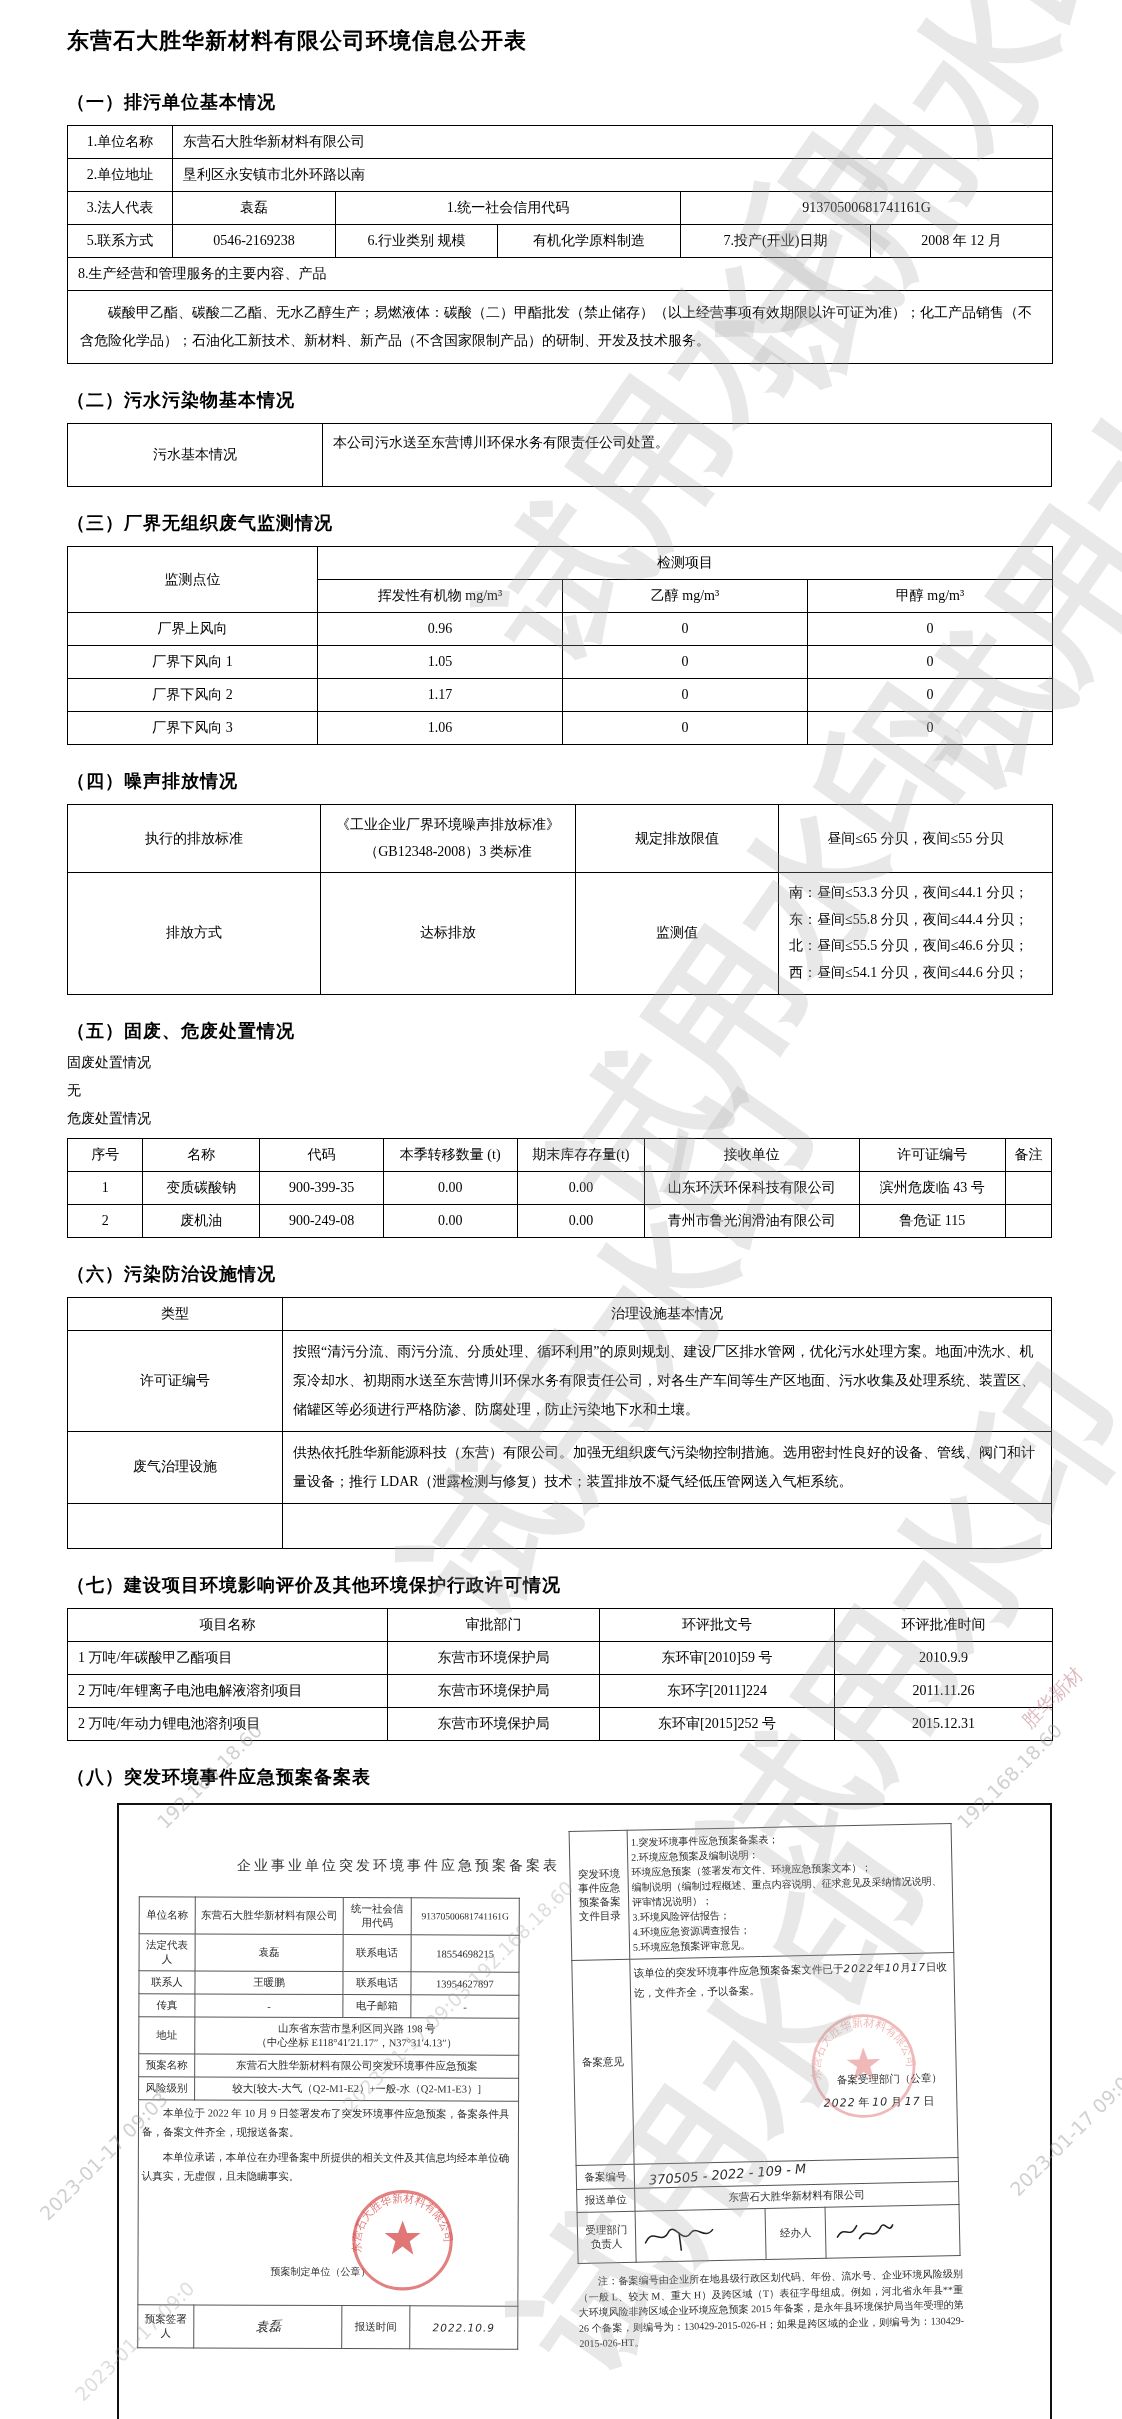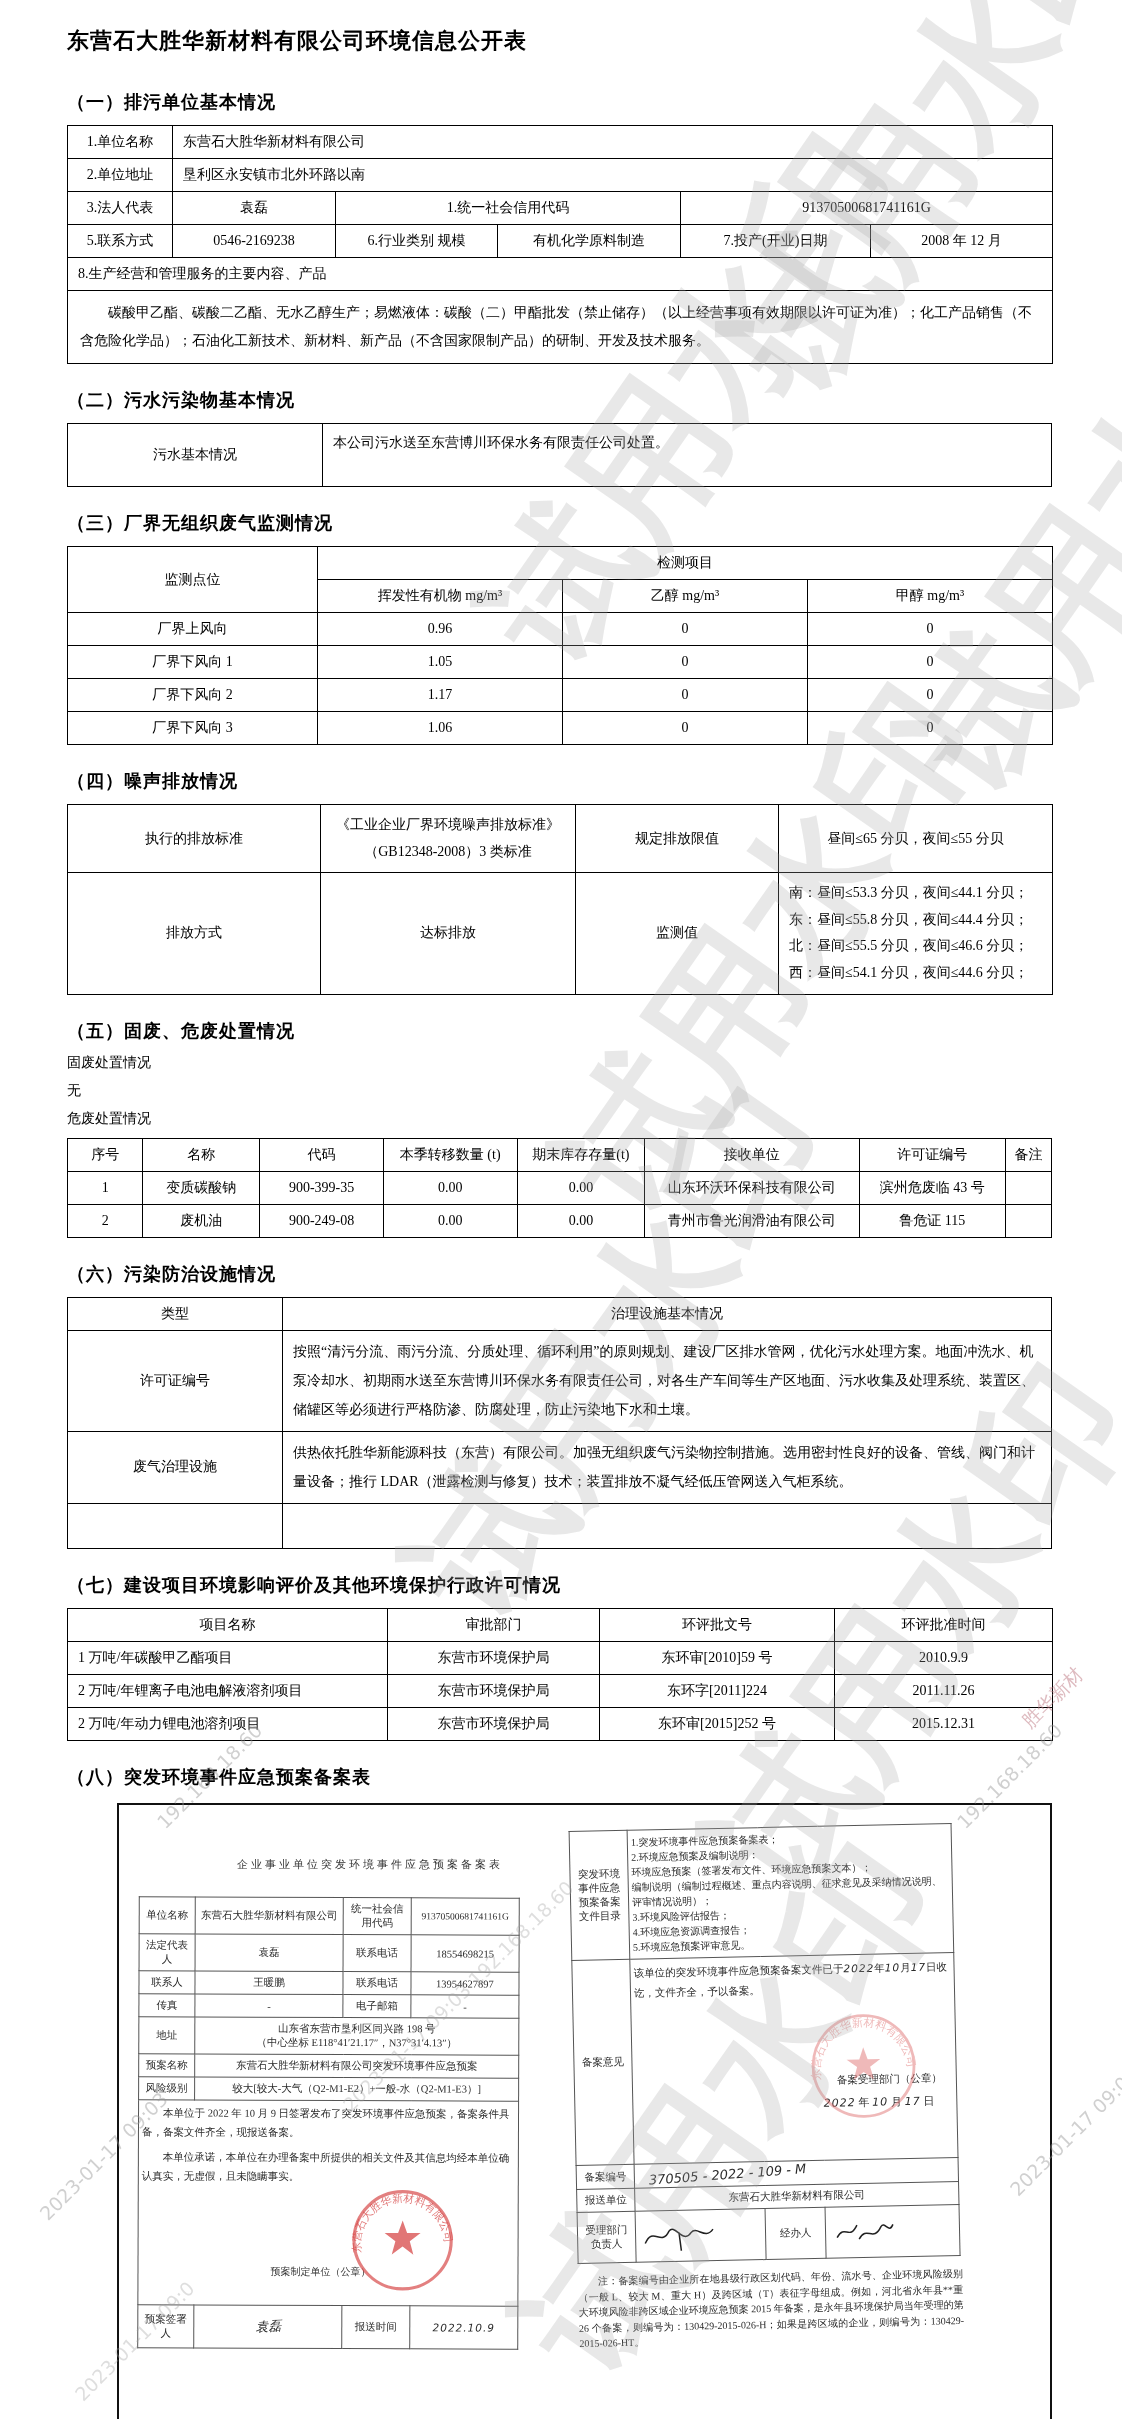--- a/index.html
+++ b/index.html
@@ -21,21 +21,21 @@
   td.left{text-align:left;padding-left:10px;}
   td.indent{text-align:left;text-indent:2em;line-height:2;padding:8px 12px;}
   td.nolines{line-height:1.9;}
   .plain-line{font-size:14px;margin:10px 0;}
   
   .scan-box{
     position:relative;border:2px solid #111;width:931px;height:644px;margin:14px 0 0 50px;
     color:#2b2b2b;background:#fff;
   }
   .scan-box .scan-title{
-    position:absolute;left:118px;top:52px;font-size:11px;letter-spacing:3px;color:#333;
+    position:absolute;left:118px;top:52px;font-size:14px;letter-spacing:3px;color:#333;
     font-family:"Liberation Serif",serif;
   }
   .scan-tbl{width:380px;table-layout:fixed;border-collapse:collapse;}
   .scan-tbl td{border:1px solid #555;font-size:10.5px;padding:4px 3px;color:#2b2b2b;}
   .lt-wrap{position:absolute;left:19px;top:92px;transform:rotate(0.2deg);}
   .rt-wrap{position:absolute;left:455px;top:22px;width:385px;transform:rotate(-1.2deg);}
   .rt-note{font-size:10px;text-align:justify;line-height:1.55;margin-top:10px;color:#2b2b2b;text-indent:2em;}
   .para-cell{position:relative;height:196px;text-align:left;font-size:10.5px;vertical-align:top;padding:8px 10px;}
   .para-cell p{margin:0 0 6px;text-indent:2em;line-height:1.8;}
   .stamp{position:absolute;}

